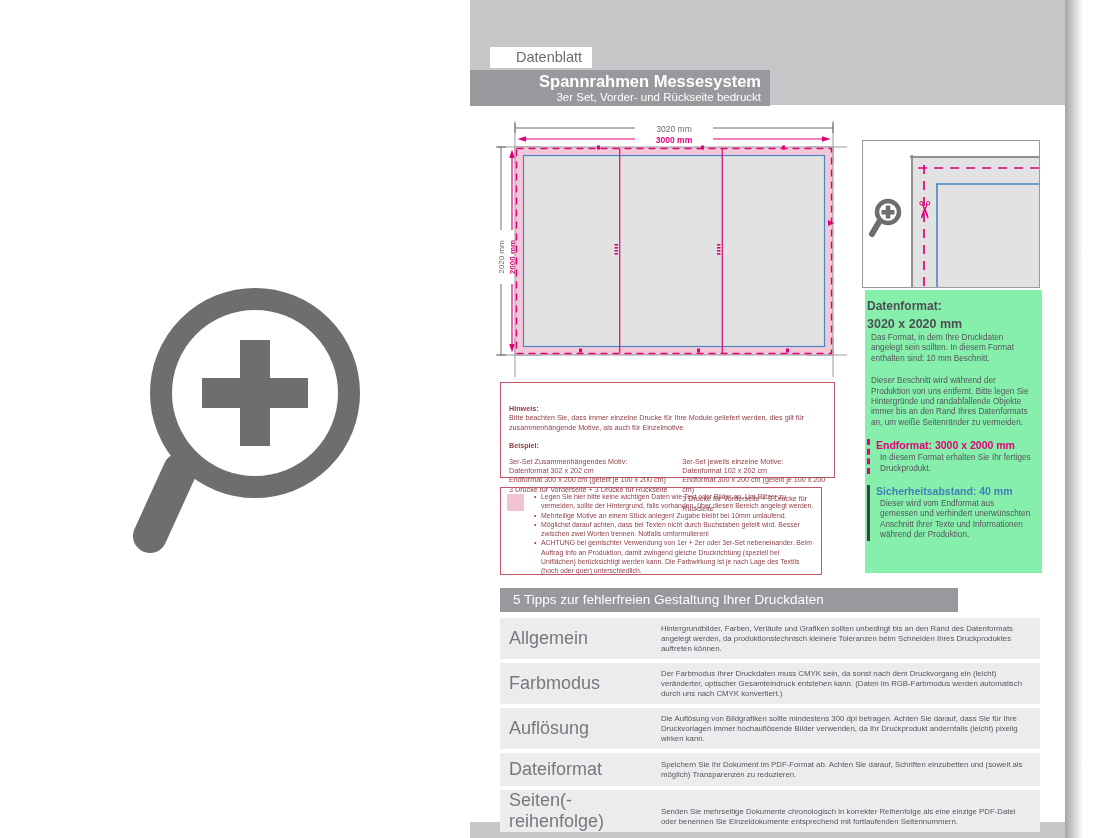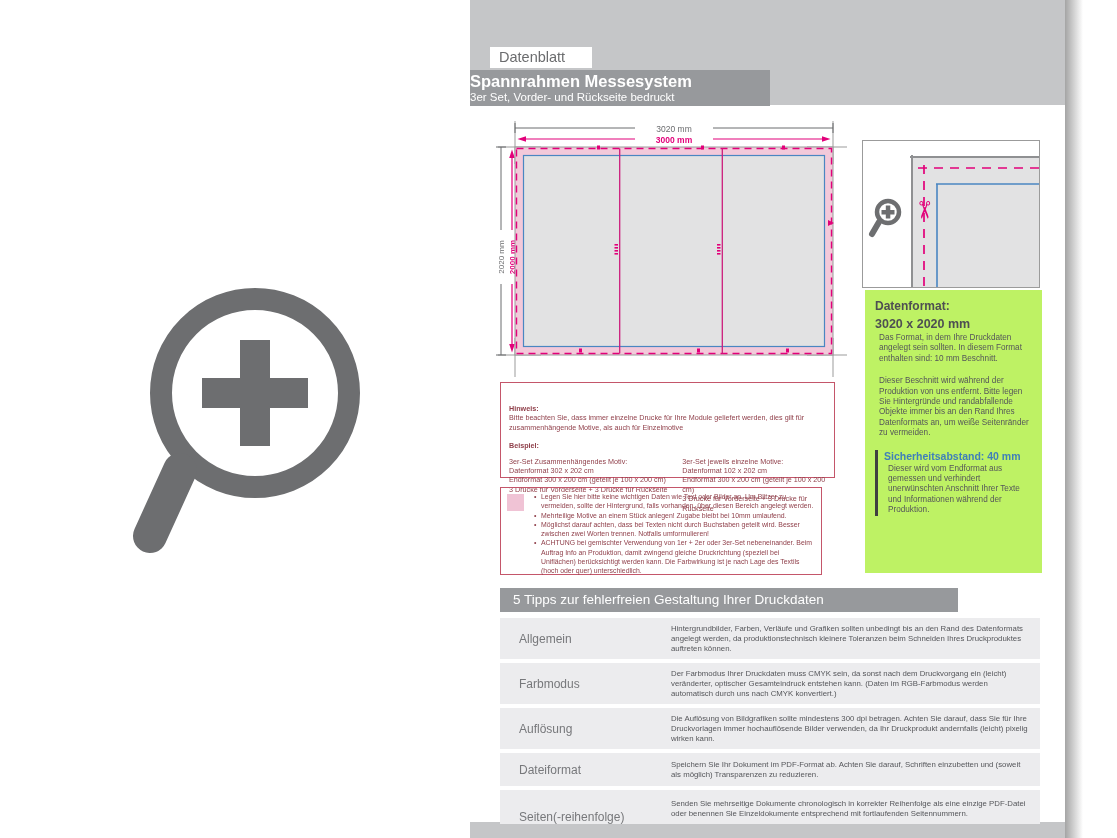--- a/index.html
+++ b/index.html
@@ -14,37 +14,37 @@
   .big-magnifier{position:absolute;left:120px;top:272px;width:250px;height:292px;}
 
   
   .page{position:absolute;left:470px;top:0;width:595px;height:838px;background:#ffffff;}
   .page-shadow{position:absolute;left:1065px;top:0;width:18px;height:838px;
     background:linear-gradient(to right,rgba(90,90,90,.55),rgba(255,255,255,0));}
   .band-top{position:absolute;left:0;top:0;width:595px;height:105px;background:#c5c6c8;}
   .band-bottom{position:absolute;left:0;top:822px;width:595px;height:16px;background:#c5c6c8;}
 
   .datenblatt-label{position:absolute;left:20px;top:47px;width:102px;height:21px;
-    background:#ffffff;color:#6b6c6e;font-size:14.5px;line-height:21px;padding-left:9px;box-sizing:border-box;}
+    background:#ffffff;color:#6b6c6e;font-size:14.5px;line-height:21px;padding-left:26px;box-sizing:border-box;}
   .header-bar{position:absolute;left:0;top:70px;width:300px;height:36px;background:#97999c;
-    color:#ffffff;text-align:left;box-sizing:border-box;padding:2px 9px 0 0;}
+    color:#ffffff;text-align:right;box-sizing:border-box;padding:2px 9px 0 0;}
   .header-bar .title{font-size:16.5px;font-weight:bold;line-height:19px;}
   .header-bar .subtitle{font-size:11.5px;font-weight:300;line-height:13px;}
 
   
   .drawing{position:absolute;left:25px;top:118px;width:355px;height:262px;}
 
   
   .detail-box{position:absolute;left:392px;top:140px;width:178px;height:148px;
     background:#ffffff;border:1px solid #9b9b9b;box-sizing:border-box;}
   .detail-box svg{display:block;}
 
   
   .info-panel{position:absolute;left:395px;top:290px;width:177px;height:283px;
-    background:#bef264;box-sizing:border-box;padding:9px 10px 8px 10px;color:#55565a;}
+    background:#86efac;box-sizing:border-box;padding:9px 10px 8px 2px;color:#55565a;}
   .info-panel .h1{font-size:12px;font-weight:bold;color:#4e4f52;}
   .info-panel .h2{font-size:12.5px;font-weight:bold;color:#4e4f52;margin-top:4px;}
   .info-panel p{font-size:8.2px;line-height:10.4px;margin:2px 0 0 4px;}
   .info-panel .gap{height:10px;}
   .block{margin-top:11px;padding-left:6px;}
   .block.endformat{border-left:3px dashed #e2007a;}
   .block.sicherheit{border-left:3px solid #404040;}
   .block .bt{font-size:10.5px;font-weight:bold;}
   .block.endformat .bt{color:#e2007a;}
   .block.sicherheit .bt{color:#3f7fba;}
@@ -65,21 +65,21 @@
   .swatch{flex:0 0 17px;height:17px;background:#f0c3d5;margin:2px 4px 0 0;}
   .safety-box ul{margin:0;padding:0 0 0 8px;list-style:none;font-size:6.9px;line-height:9.3px;}
   .safety-box li{position:relative;padding-left:5px;}
   .safety-box li::before{content:"•";position:absolute;left:-2px;top:0;}
 
   
   .tips-bar{position:absolute;left:30px;top:588px;width:458px;height:24px;background:#97999c;
     color:#ffffff;font-size:13.5px;line-height:24px;padding-left:13px;box-sizing:border-box;}
   .tips-table{position:absolute;left:30px;top:618px;width:540px;}
   .tip-row{background:#ececee;display:flex;align-items:center;margin-bottom:4px;box-sizing:border-box;}
-  .tip-row .lbl{flex:0 0 152px;padding-left:19px;font-size:12px;color:#77787b;}
+  .tip-row .lbl{flex:0 0 152px;padding-left:9px;font-size:18px;color:#77787b;}
   .tip-row .txt{flex:1;font-size:7.8px;line-height:10px;color:#55565a;padding:5px 10px 5px 0;}
   .r1{min-height:41px;} .r2{min-height:41px;} .r3{min-height:41px;} .r4{min-height:33px;} .r5{min-height:34px;align-items:flex-end;}
 </style>
 </head>
 <body>
 
 <svg class="big-magnifier" viewBox="0 0 250 292">
   <circle cx="135" cy="121" r="94" fill="none" stroke="#6d6e70" stroke-width="22"></circle>
   <rect x="82" y="106" width="106" height="30" fill="#6d6e70"></rect>
   <rect x="120" y="68" width="30" height="106" fill="#6d6e70"></rect>
@@ -190,20 +190,24 @@
       </g>
     </svg>
   </div>
 
   <div class="info-panel">
     <div class="h1">Datenformat:</div>
     <div class="h2">3020 x 2020 mm</div>
     <p>Das Format, in dem Ihre Druckdaten angelegt sein sollten. In diesem Format enthalten sind: 10 mm Beschnitt.</p>
     <div class="gap"></div>
     <p>Dieser Beschnitt wird während der Produktion von uns entfernt. Bitte legen Sie Hintergründe und randabfallende Objekte immer bis an den Rand Ihres Datenformats an, um weiße Seitenränder zu vermeiden.</p>
+    <div class="block endformat">
+      <div class="bt">Endformat: 3000 x 2000 mm</div>
+      <p>In diesem Format erhalten Sie Ihr fertiges Druckprodukt.</p>
+    </div>
     <div class="block sicherheit">
       <div class="bt">Sicherheitsabstand: 40 mm</div>
       <p>Dieser wird vom Endformat aus gemessen und verhindert unerwünschten Anschnitt Ihrer Texte und Informationen während der Produktion.</p>
     </div>
   </div>
 
   <div class="hinweis-box">
     <div class="ht">Hinweis:</div>
     <div>Bitte beachten Sie, dass immer einzelne Drucke für Ihre Module geliefert werden, dies gilt für zusammenhängende Motive, als auch für Einzelmotive</div>
     <div style="height:9px;"></div>

